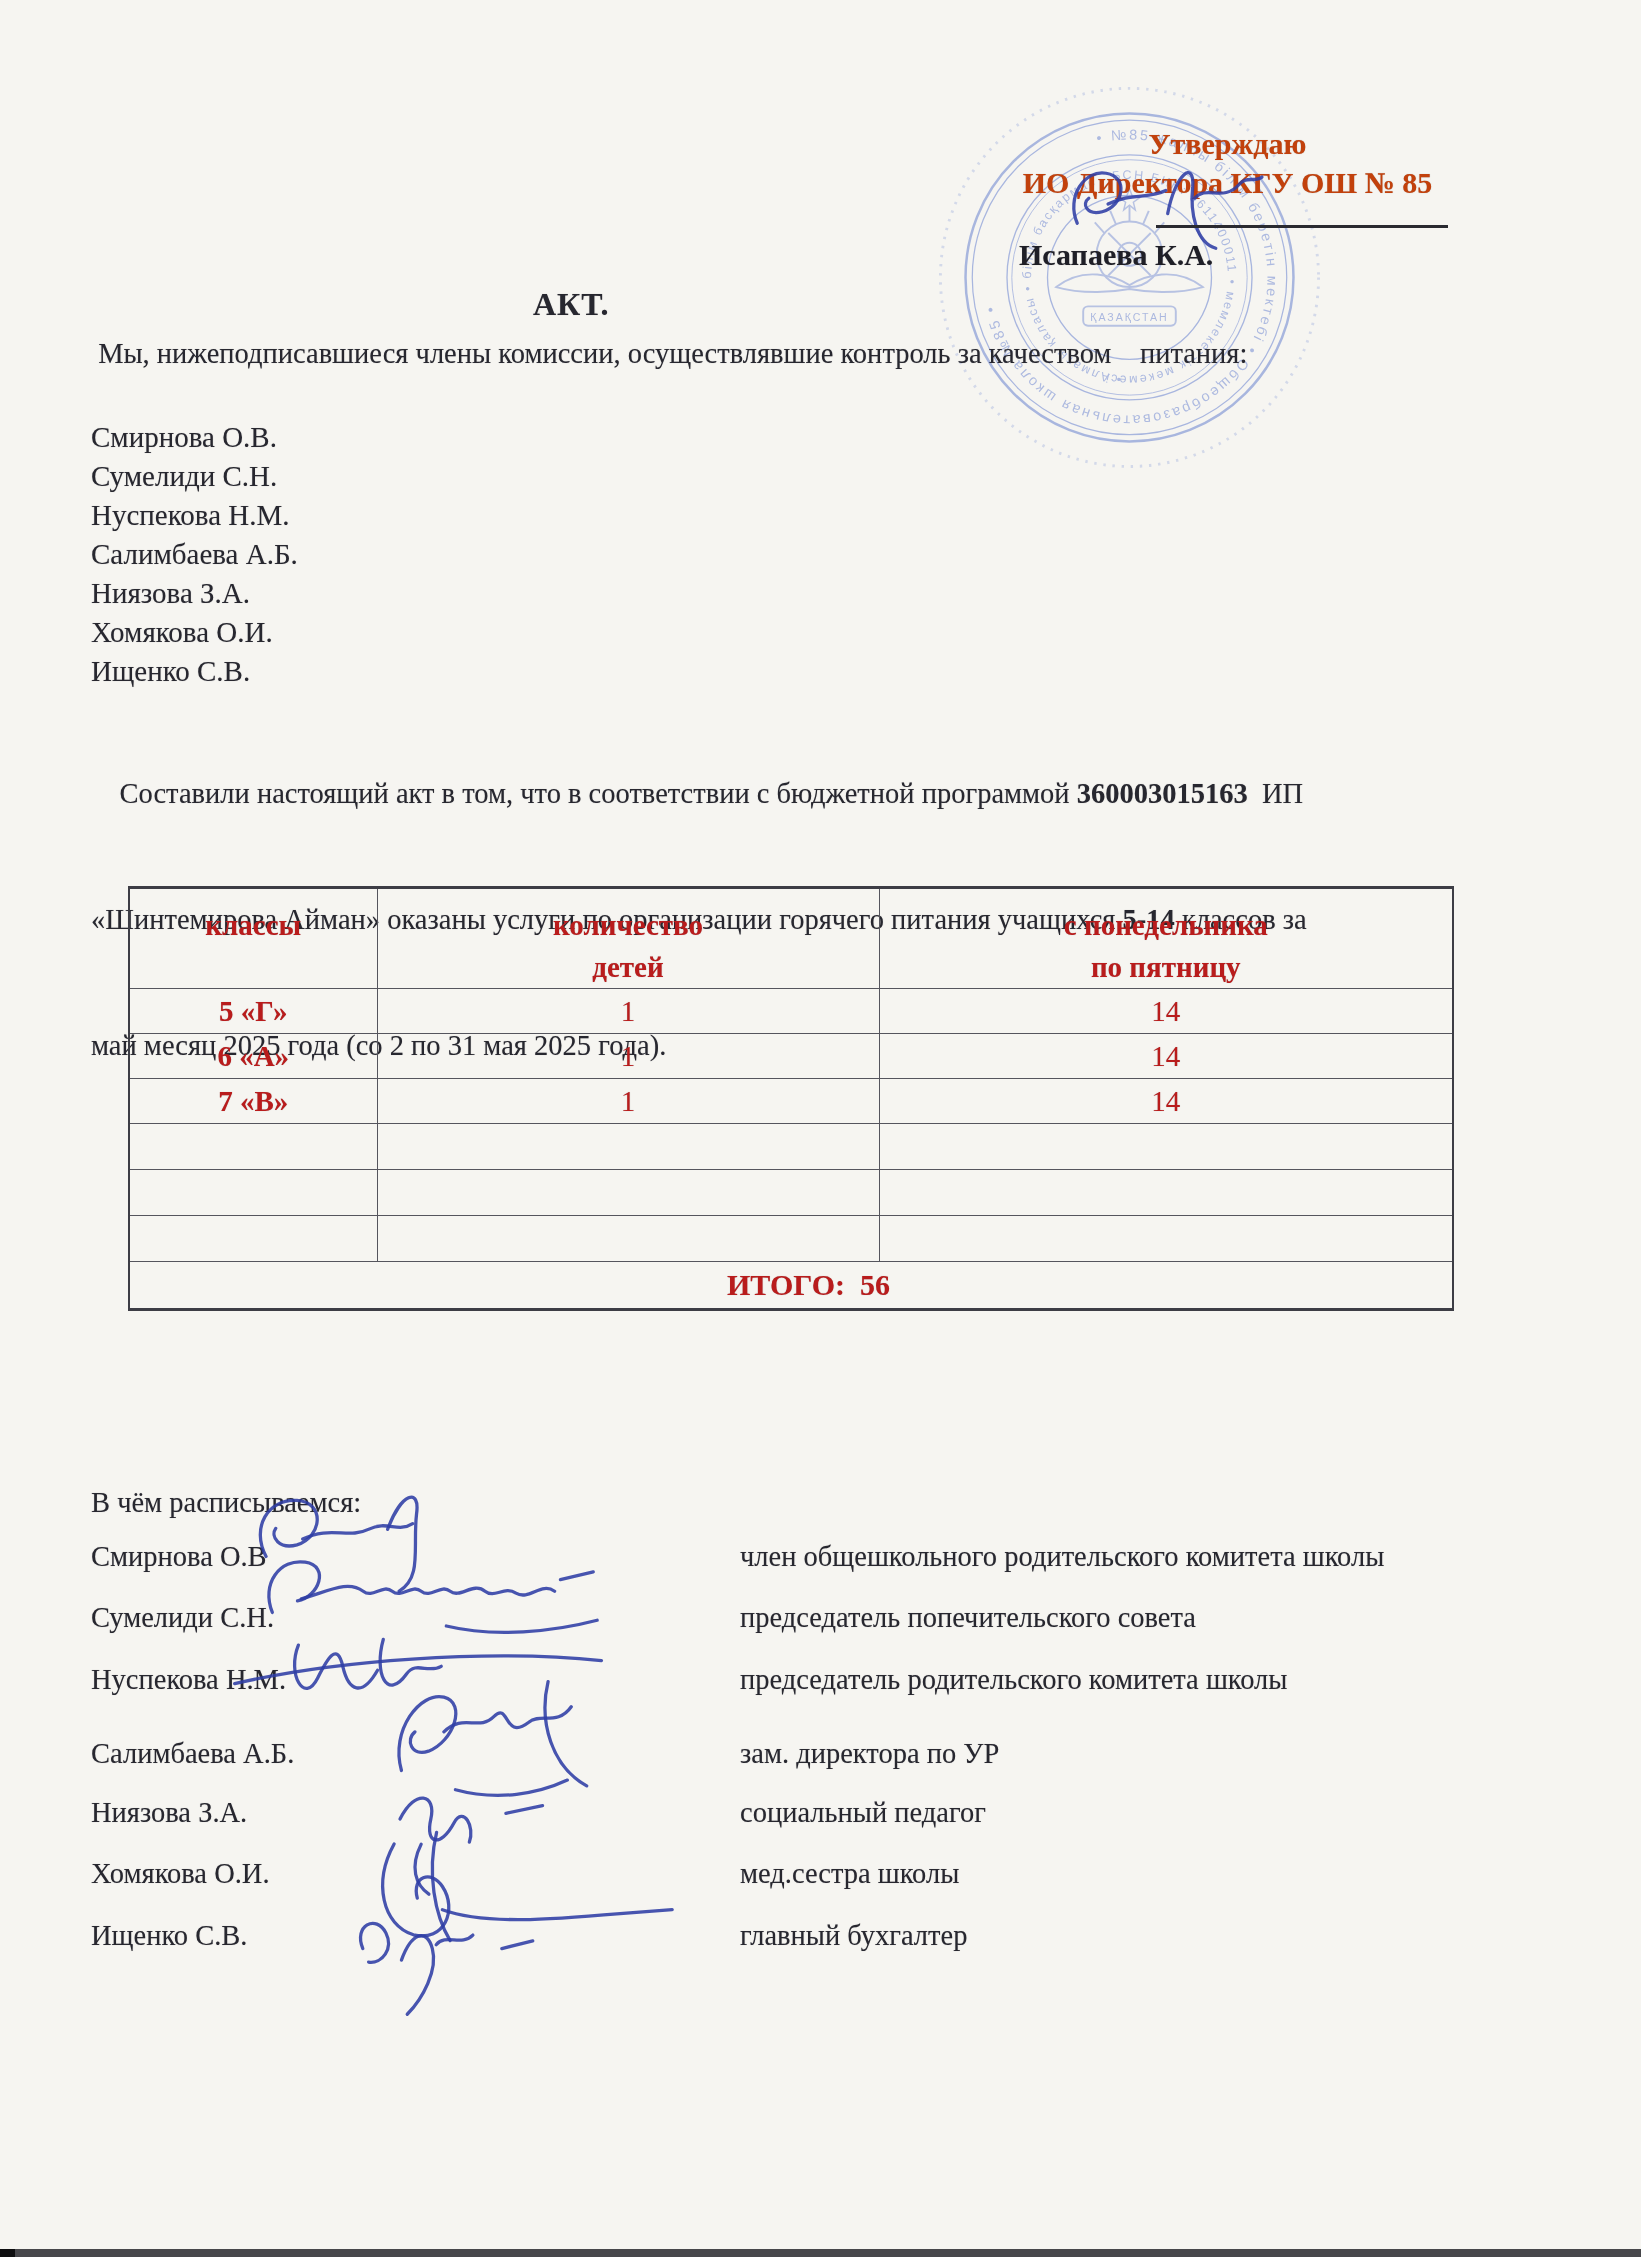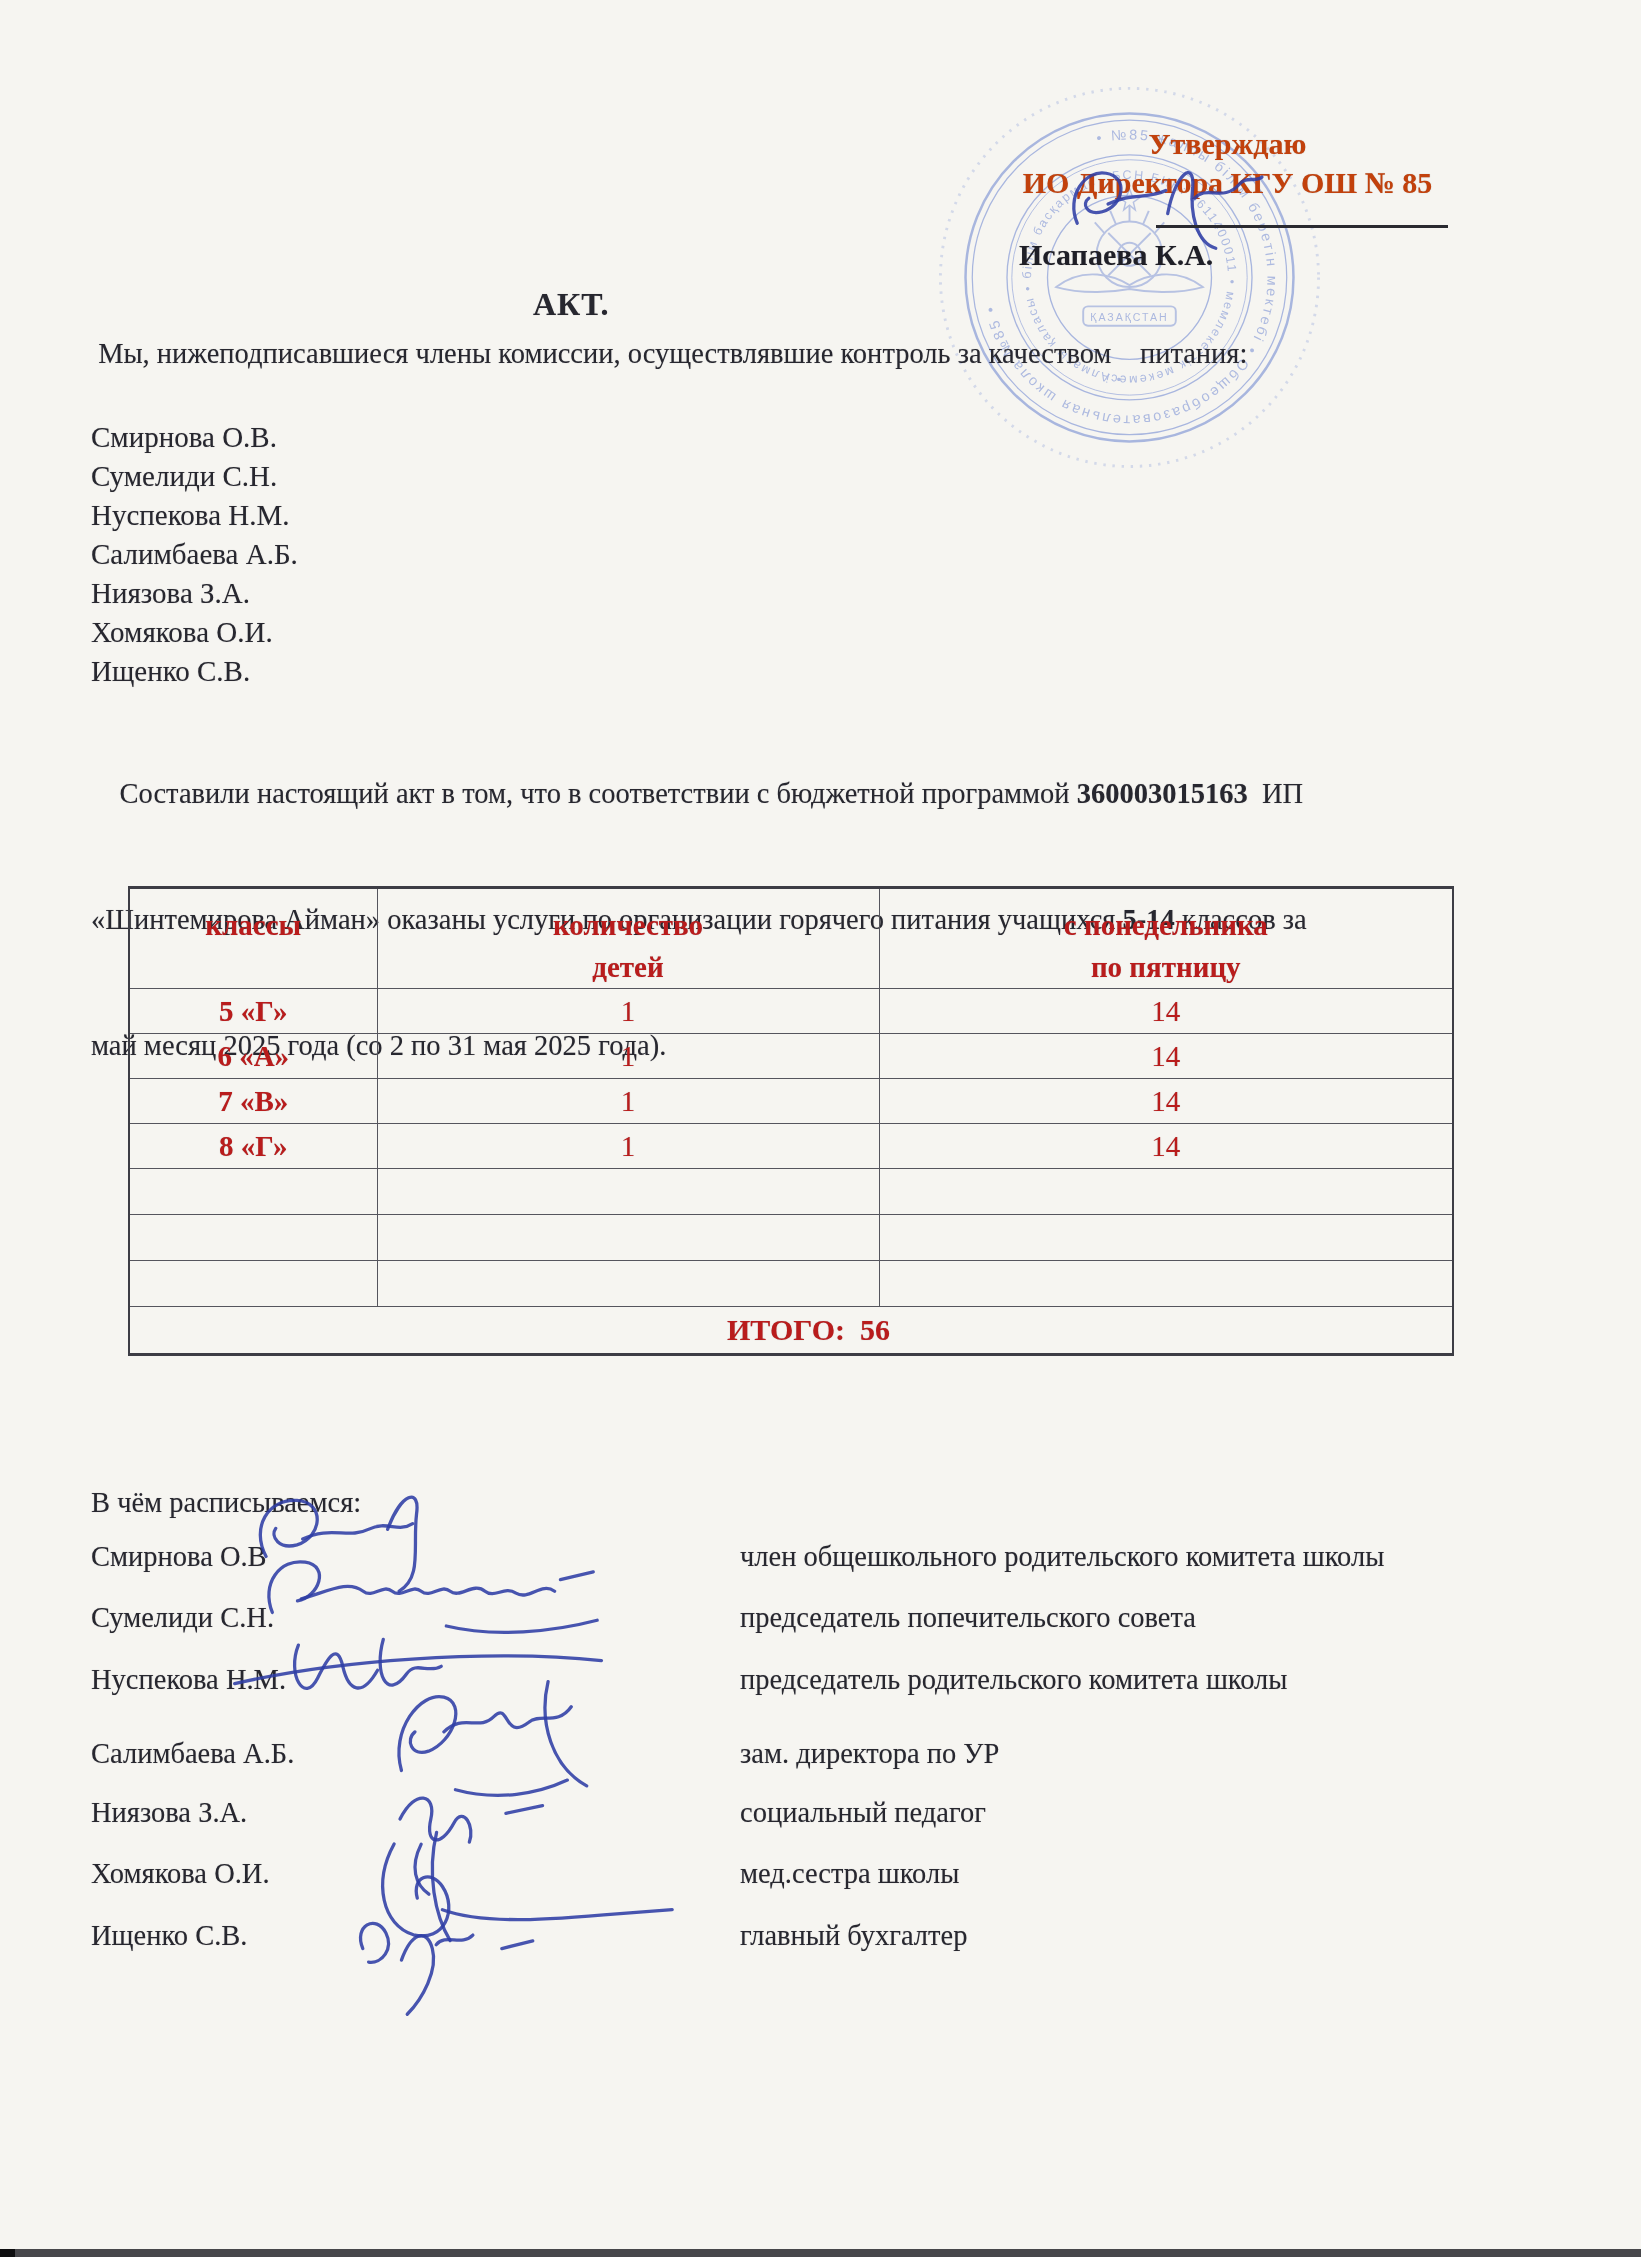--- a/index.html
+++ b/index.html
@@ -153,25 +153,20 @@
     <tr class="drow">
       <td class="cls">6 «А»</td>
       <td>1</td>
       <td>14</td>
     </tr>
     <tr class="drow">
       <td class="cls">7 «В»</td>
       <td>1</td>
       <td>14</td>
     </tr>
-    <tr class="drow">
-      <td class="cls">8 «Г»</td>
-      <td>1</td>
-      <td>14</td>
-    </tr>
     <tr class="erow">
       <td></td>
       <td></td>
       <td></td>
     </tr>
     <tr class="erow">
       <td></td>
       <td></td>
       <td></td>
     </tr>

